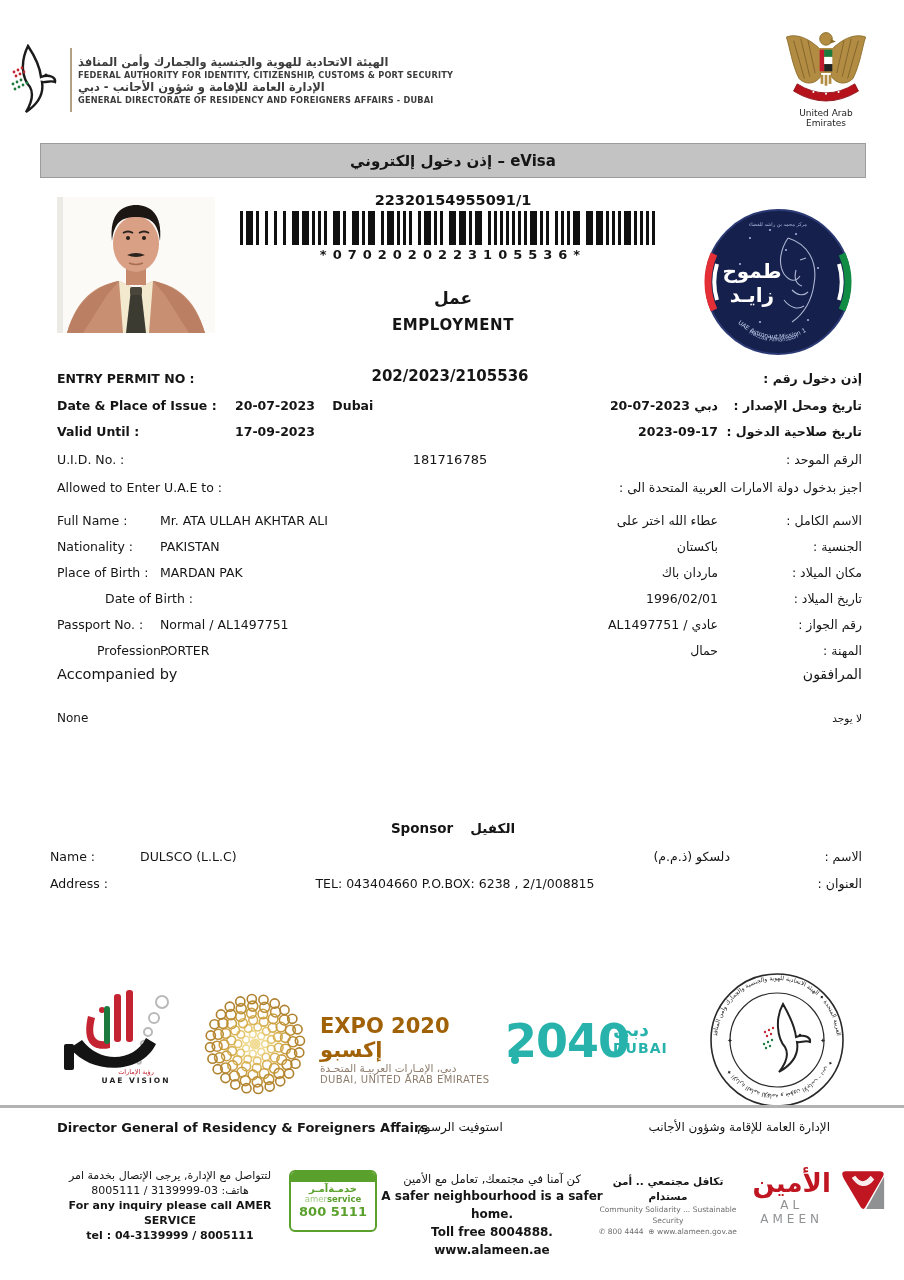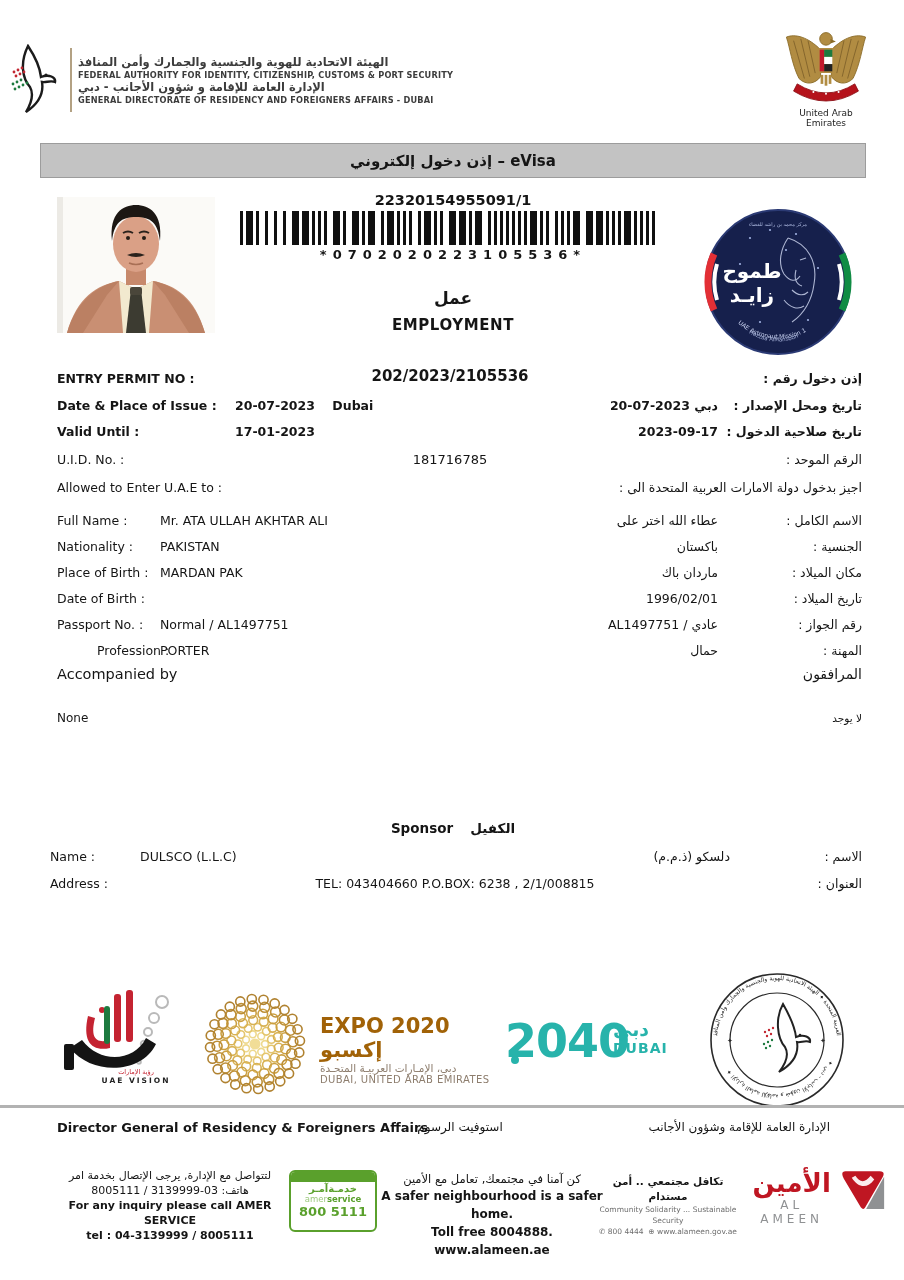--- a/index.html
+++ b/index.html
@@ -252,21 +252,21 @@
   <div class="cell col-en-label b" style="top:370px;">ENTRY PERMIT NO :</div>
   <div class="cell col-ctr-value b" style="top:368px;font-size:15px;">202/2023/2105536</div>
   <div class="cell col-ar-label b" style="top:370px;">إذن دخول رقم :</div>
 
   <div class="cell col-en-label b" style="top:397px;">Date &amp; Place of Issue :</div>
   <div class="cell col-en-value b" style="top:397px;">20-07-2023    Dubai</div>
   <div class="cell col-ar-value b" style="top:397px;">دبي   2023-07-20</div>
   <div class="cell col-ar-label b" style="top:397px;">تاريخ ومحل الإصدار :</div>
 
   <div class="cell col-en-label b" style="top:423px;">Valid Until :</div>
-  <div class="cell col-en-value b" style="top:423px;">17-01-2023</div>
+  <div class="cell col-en-value b" style="top:423px;">17-09-2023</div>
   <div class="cell col-ar-value b" style="top:423px;">2023-09-17</div>
   <div class="cell col-ar-label b" style="top:423px;">تاريخ صلاحية الدخول :</div>
 
   <div class="cell col-en-label" style="top:451px;">U.I.D. No. :</div>
   <div class="cell col-ctr-value" style="top:451px;font-size:13px;">181716785</div>
   <div class="cell col-ar-label" style="top:451px;">الرقم الموحد :</div>
 
   <div class="cell col-en-label" style="top:479px;width:260px;">Allowed to Enter U.A.E to :</div>
   <div class="cell col-ar-label" style="top:479px;left:560px;width:302px;">اجيز بدخول دولة الامارات العربية المتحدة الى :</div>
 
@@ -278,21 +278,21 @@
   <div class="cell p-label" style="top:538px;">Nationality :</div>
   <div class="cell p-value" style="top:538px;">PAKISTAN</div>
   <div class="cell col-ar-value" style="top:538px;">باكستان</div>
   <div class="cell col-ar-label" style="top:538px;">الجنسية :</div>
 
   <div class="cell p-label" style="top:564px;">Place of Birth :</div>
   <div class="cell p-value" style="top:564px;">MARDAN PAK</div>
   <div class="cell col-ar-value" style="top:564px;">ماردان باك</div>
   <div class="cell col-ar-label" style="top:564px;">مكان الميلاد :</div>
 
-  <div class="cell p-label" style="top:590px;">Date of Birth :</div>
+  <div class="cell p-label" style="top:590px;margin-left:48px;">Date of Birth :</div>
   <div class="cell col-ar-value" style="top:590px;">1996/02/01</div>
   <div class="cell col-ar-label" style="top:590px;">تاريخ الميلاد :</div>
 
   <div class="cell p-label" style="top:616px;">Passport No. :</div>
   <div class="cell p-value" style="top:616px;">Normal / AL1497751</div>
   <div class="cell col-ar-value" style="top:616px;">عادي / AL1497751</div>
   <div class="cell col-ar-label" style="top:616px;">رقم الجواز :</div>
 
   <div class="cell p-label" style="top:642px;margin-left:40px;">Profession :</div>
   <div class="cell p-value" style="top:642px;">PORTER</div>

